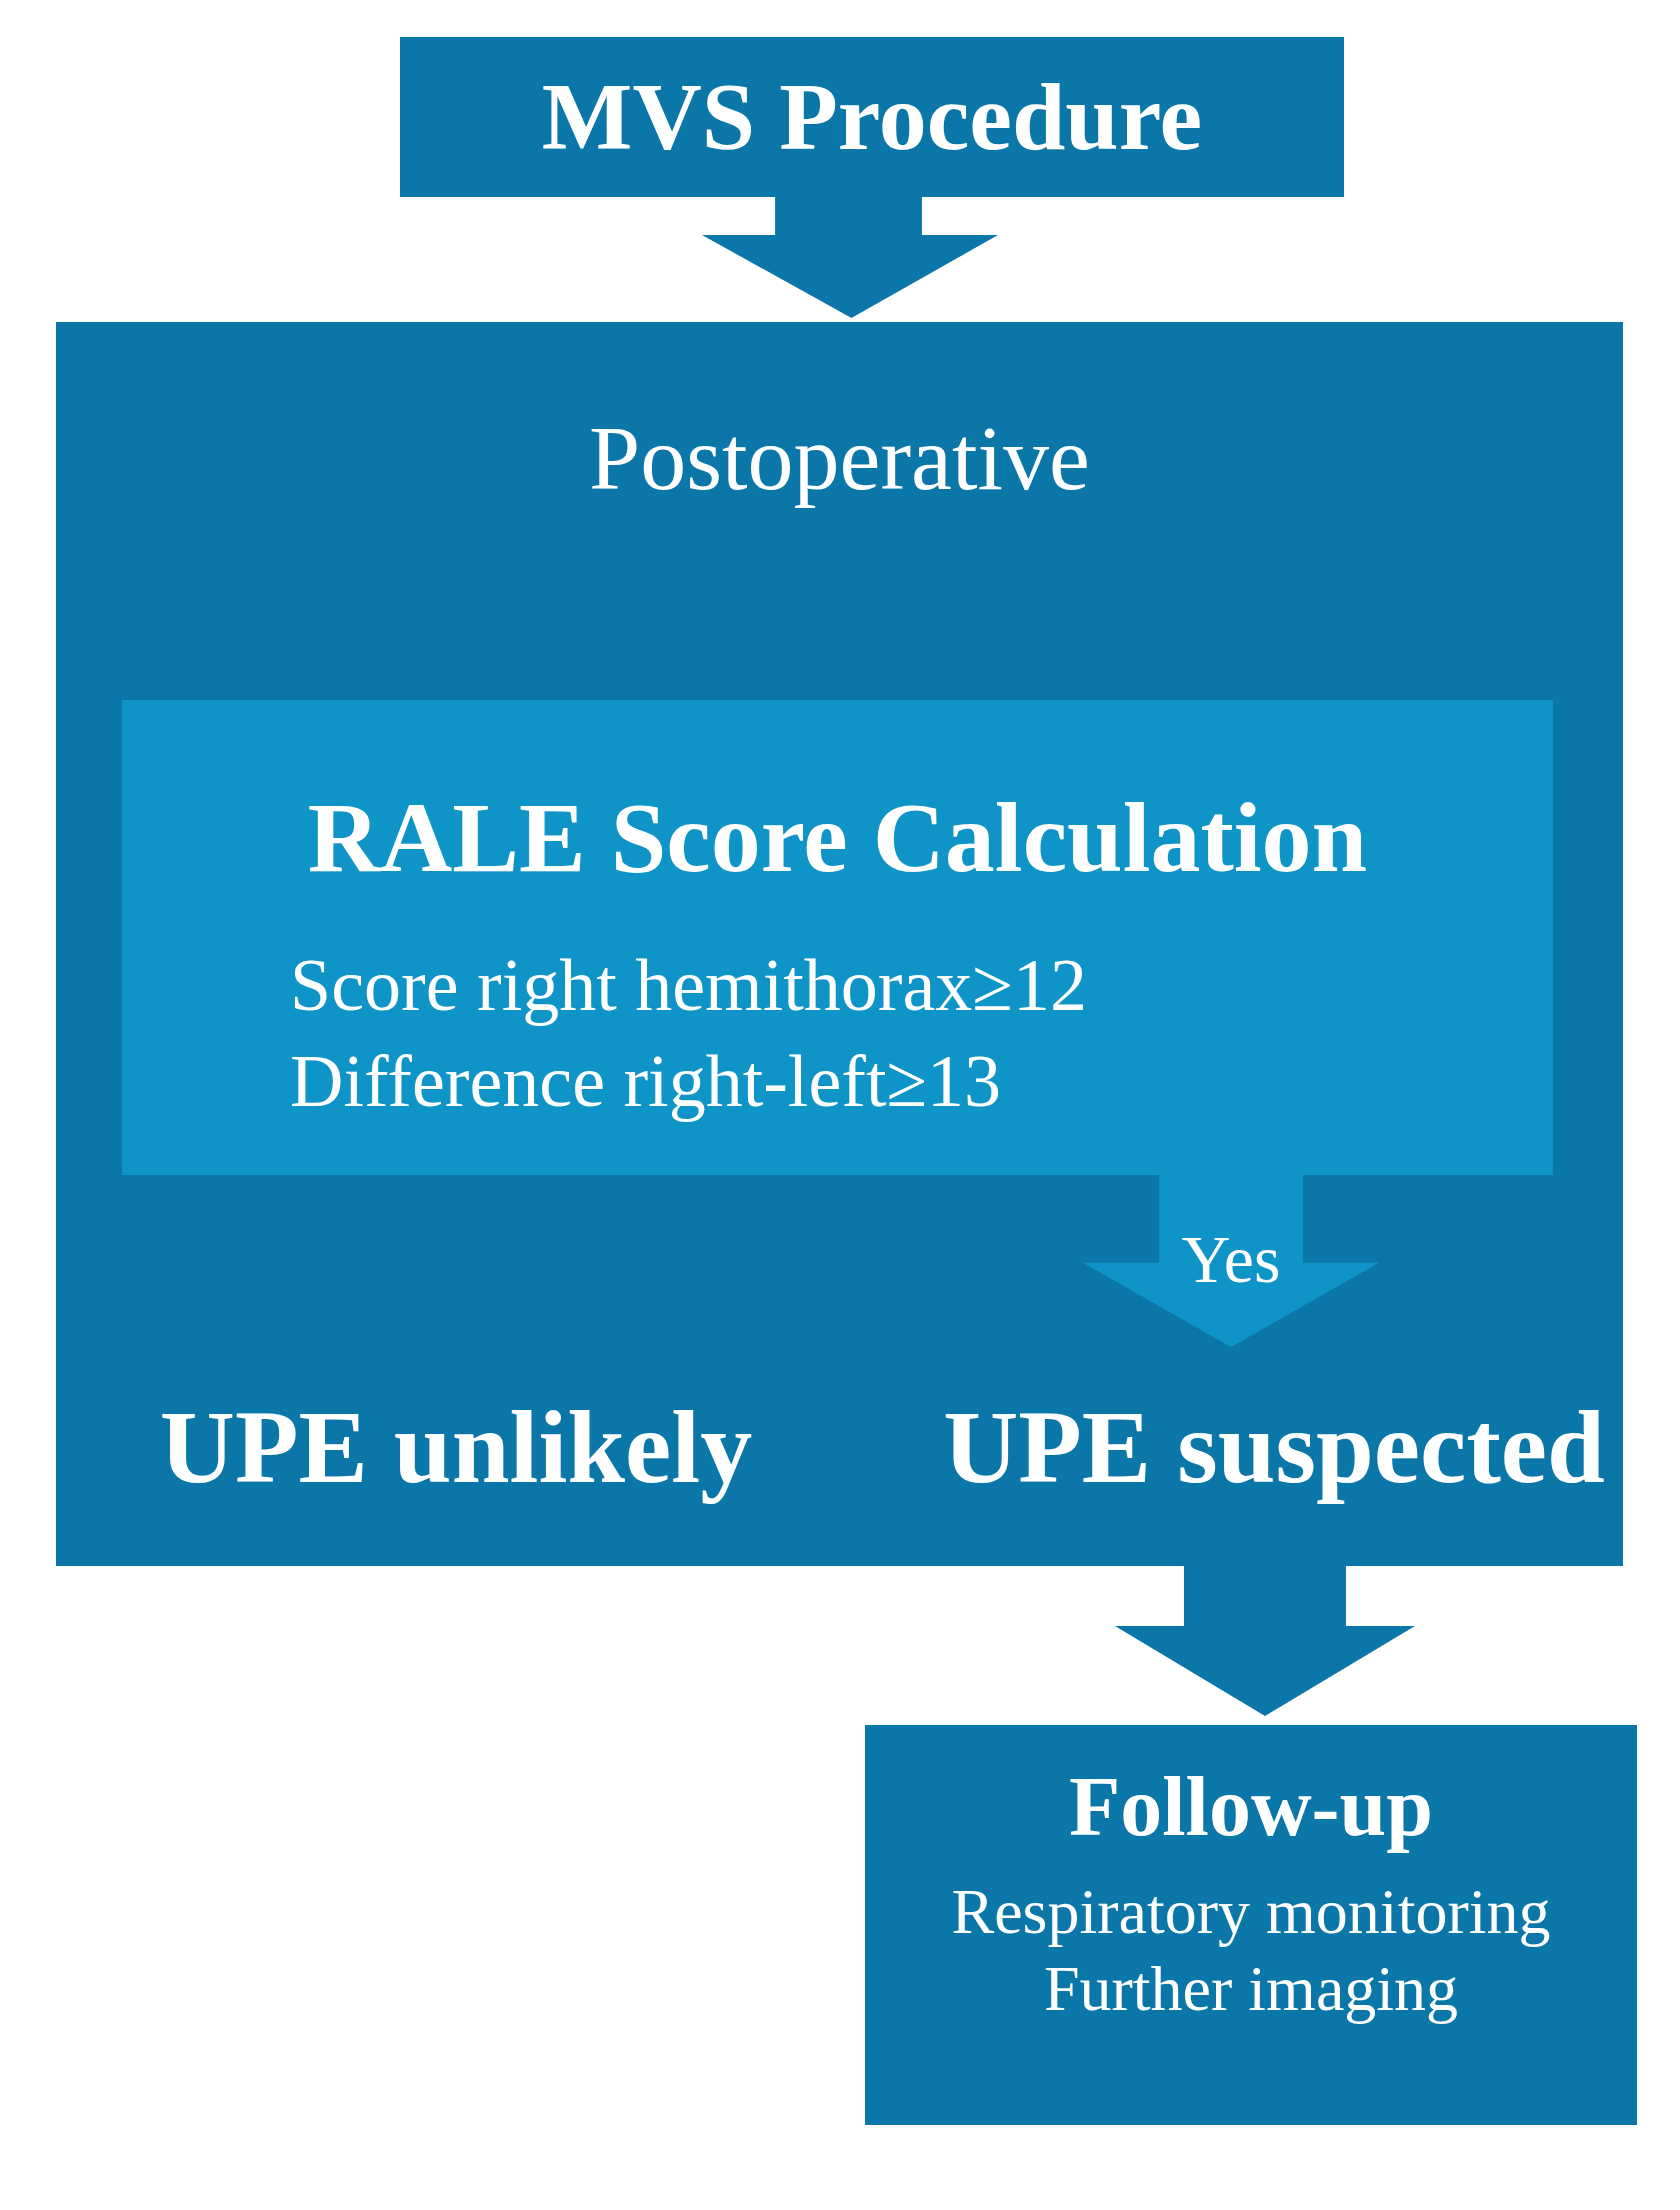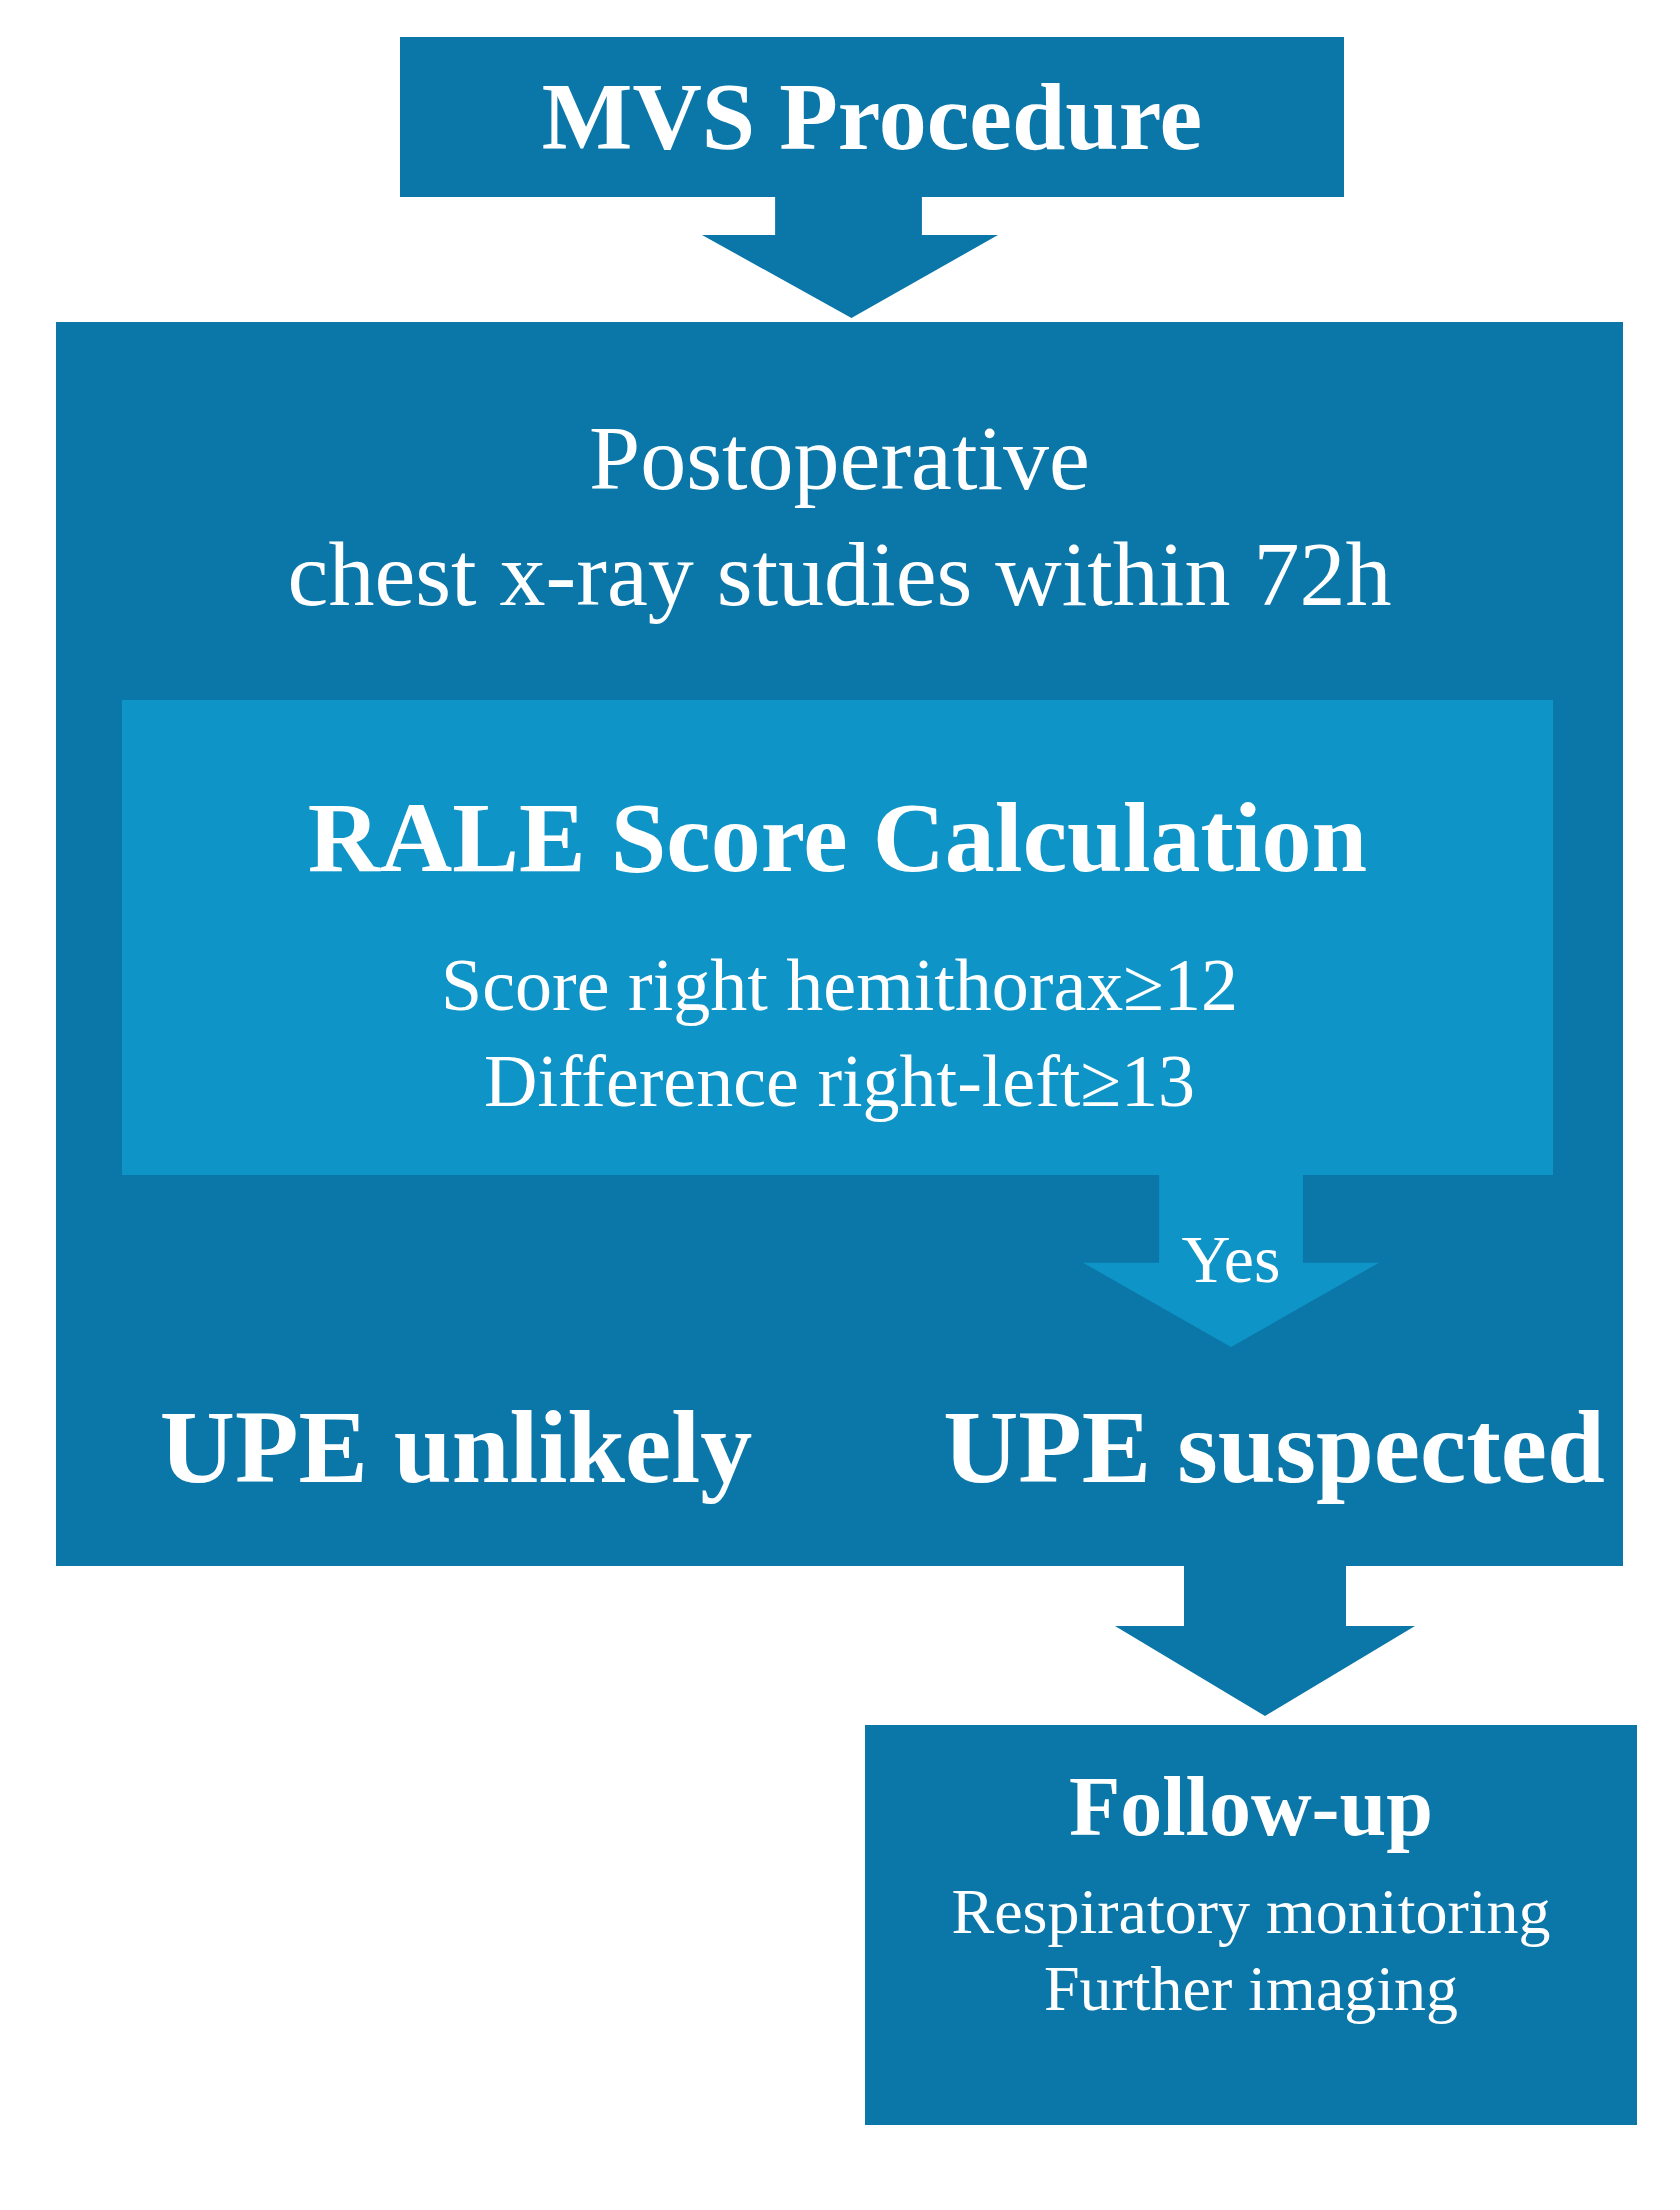--- a/index.html
+++ b/index.html
@@ -65,21 +65,21 @@
   .rale-box{left:66px;top:378px;width:1431px;height:475px;}
   .rale-title{
     position:absolute;left:0;right:0;top:82px;
     text-align:center;font-size:100px;font-weight:bold;line-height:112px;
     white-space:nowrap;
   }
   .rale-criteria{
     position:absolute;left:168px;top:237px;width:1051px;
     font-size:74px;line-height:96px;
   }
-  .criteria-row{display:flex;justify-content:center;align-items:baseline;margin-left:48px;}
+  .criteria-row{display:flex;justify-content:flex-start;align-items:baseline;}
   .criteria-label{white-space:nowrap;}
   .criteria-value{white-space:nowrap;}
 
   
   .outcome{
     position:absolute;top:1069px;width:760px;
     text-align:center;font-size:104px;font-weight:bold;line-height:112px;
     white-space:nowrap;
   }
   .outcome-no{left:20px;}
@@ -106,21 +106,20 @@
   </div>
 
   <div class="arrow arrow-mvs">
     <div class="arrow-shape dark"></div>
   </div>
 
   <div class="box postop-box">
 
     <div class="postop-heading">
       <div>Postoperative</div>
-      <div>chest x-ray studies within 72h</div>
     </div>
 
     <div class="box-light rale-box">
       <div class="rale-title">RALE Score Calculation</div>
       <div class="rale-criteria">
         <div class="criteria-row">
           <span class="criteria-label">Score right hemithorax</span>
           <span class="criteria-value">≥12</span>
         </div>
         <div class="criteria-row">

